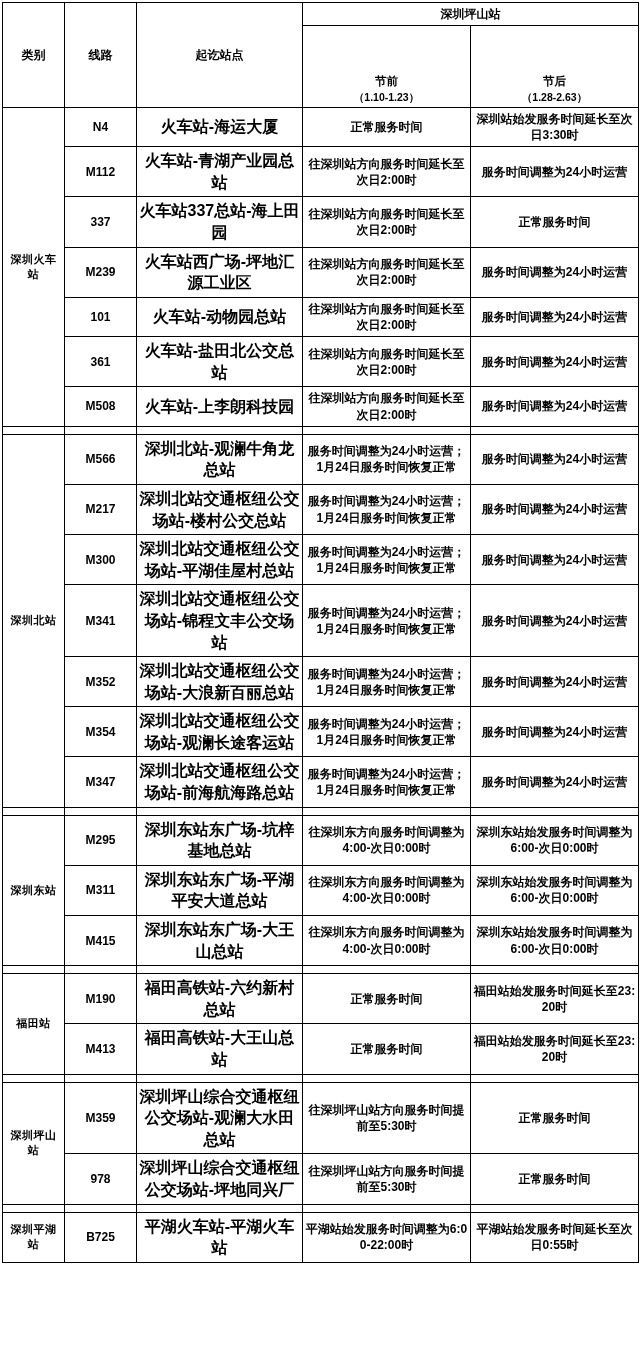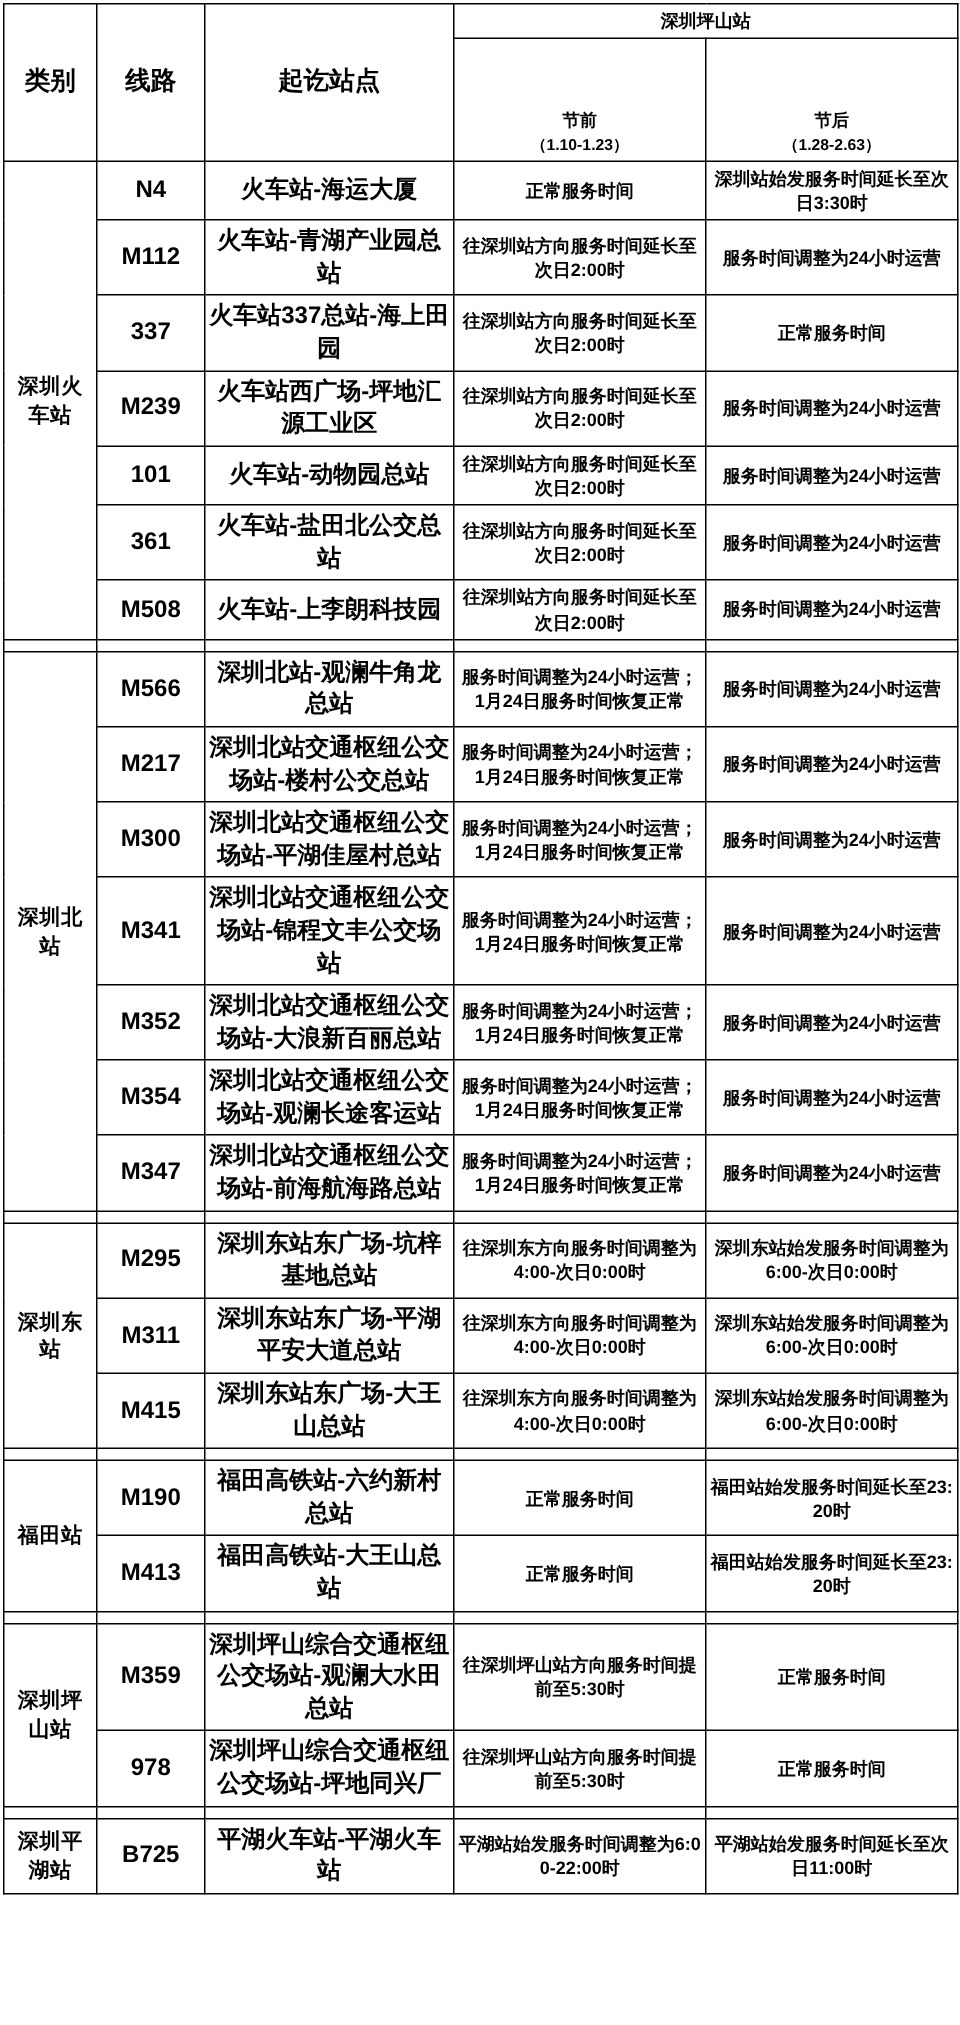--- a/index.html
+++ b/index.html
@@ -33,42 +33,42 @@
     word-break: break-all;
   }
   
   col.c-cat { width: 62px; }
   col.c-line { width: 72px; }
   col.c-route { width: 166px; }
   col.c-before { width: 168px; }
   col.c-after { width: 168px; }
 
   th.head {
-    font-size: 17px;
+    font-size: 12px;
     height: 22px;
   }
   th.head-span {
     font-size: 12px;
     height: 14px;
     padding: 1px 2px;
   }
   th.sub {
     font-size: 11px;
     padding: 2px 2px;
     line-height: 1.25;
   }
   th.sub .d1 { display:block; font-size: 11.5px; margin-top: 45px;}
   th.sub .d2 { display:block; font-size: 10.5px; }
 
   td.cat {
-    font-size: 14px;
+    font-size: 11px;
     letter-spacing: 0.5px;
   }
   td.line {
-    font-size: 16px;
+    font-size: 12px;
   }
   td.route {
     font-size: 16px;
     padding: 4px 5px;
   }
   td.time {
     font-size: 12px;
     padding: 4px 5px;
   }
   tr.spacer td {
@@ -275,17 +275,17 @@
           <td></td>
           <td></td>
           <td></td>
           <td></td>
         </tr>
         <tr>
           <td class="cat" rowspan="1">深圳平湖站</td>
           <td class="line">B725</td>
           <td class="route">平湖火车站-平湖火车站</td>
           <td class="time">平湖站始发服务时间调整为6:00-22:00时</td>
-          <td class="time">平湖站始发服务时间延长至次日11:00时</td>
+          <td class="time">平湖站始发服务时间延长至次日0:55时</td>
         </tr>
       </tbody>
   </table>
 </div>
 
 </body></html>

